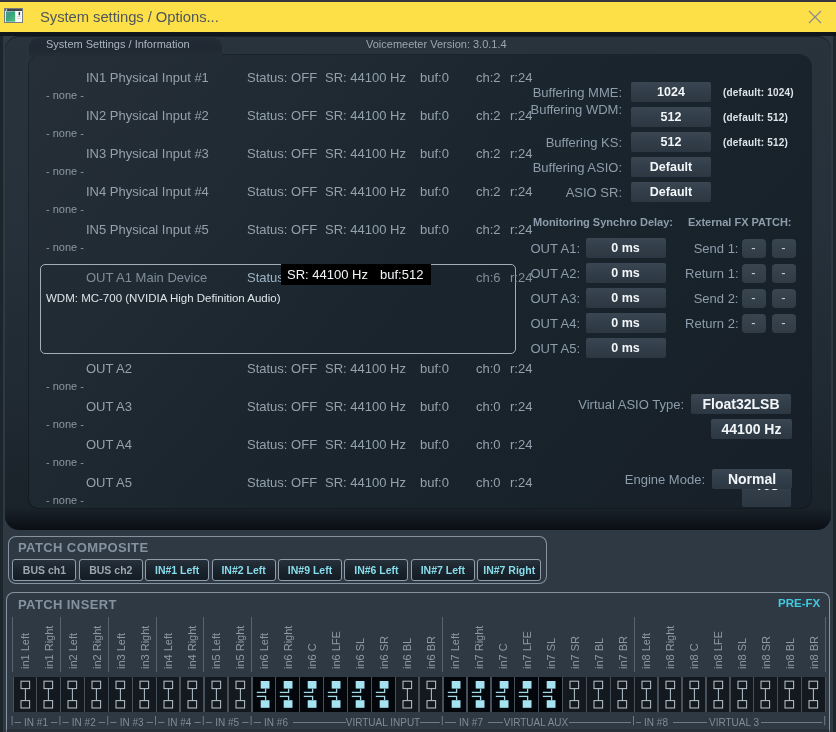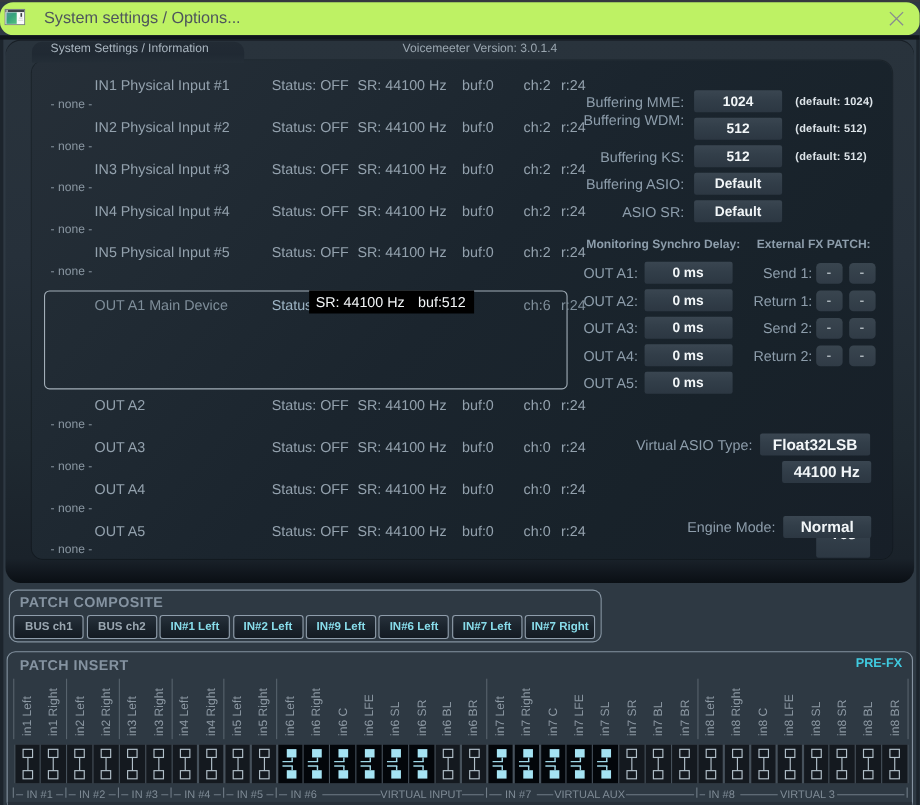--- a/index.html
+++ b/index.html
@@ -1,21 +1,21 @@
 <!DOCTYPE html>
 <html><head><meta charset="utf-8">
 <style>
 * { margin:0; padding:0; box-sizing:border-box; }
 html,body { width:836px; height:732px; overflow:hidden; }
 body { font-family:"Liberation Sans", sans-serif; background:#2e3943; }
 #root { position:absolute; top:0; left:0; width:836px; height:732px; background:#2e3943; }
 .abs { position:absolute; }
 
 #tstrip { position:absolute; top:0; left:0; width:836px; height:2px; background:#35393f; }
-#tbar { position:absolute; top:2px; left:0; width:836px; height:30px; background:#bef264;border-radius:12px; }
+#tbar { position:absolute; top:2px; left:0; width:836px; height:30px; background:#fde047; }
 #tbar .ttl { position:absolute; left:40px; top:7px; font-size:14.8px; color:#4e565c; letter-spacing:-0.05px; }
 #darkline { position:absolute; top:32px; left:0; width:836px; height:4px; background:#10161c; }
 #win { position:absolute; top:35px; left:0; width:836px; height:697px; background:#2e3943; }
 #win:before{content:"";position:absolute;left:0;top:0;width:3px;height:697px;background:#1c242c;}
 #win:after{content:"";position:absolute;right:0;top:0;width:3px;height:697px;background:#1c242c;}
 #toppanel { position:absolute; left:5px; top:36px; width:826px; height:494px; border-radius:14px;
   background:linear-gradient(180deg,#29333c 0%,#26303a 40%,#1f2931 75%,#1a222a 95.5%,#11171e 98%,#0a0f14 100%); box-shadow:inset 0 1px 0 rgba(8,12,16,0.5); }
 #tab { position:absolute; left:29px; top:38px; width:193px; height:19px; border-radius:9px 9px 0 0;
   background:linear-gradient(180deg,#222b34 0%,#202933 60%,#242e37 100%); }
 #innerpanel { position:absolute; left:29px; top:55px; width:782px; height:453px; border-radius:12px 12px 10px 10px;
@@ -141,20 +141,21 @@
 <div class="lr" style="top:270px">
       <span class="n" style="color:#7f8e9a">OUT A1 Main Device</span>
       <span class="st" style="color:#9db4c4">Status: ON</span>
       <span class="ch" style="color:#7f8e9a">ch:6</span>
       <span class="rr" style="color:#7f8e9a">r:24</span>
     </div>
 <div id="blackbox">
       <span class="s1">SR: 44100 Hz</span>
       <span class="s2">buf:512</span>
     </div>
+<div id="wdmline">WDM: MC-700 (NVIDIA High Definition Audio)</div>
 <div class="lr" style="top:361px">
       <span class="n">OUT A2</span>
       <span class="st">Status: OFF</span>
       <span class="sr">SR: 44100 Hz</span>
       <span class="bf">buf:0</span>
       <span class="ch">ch:0</span>
       <span class="rr">r:24</span>
     </div>
 <div class="sub" style="top:380px">- none -</div>
 <div class="lr" style="top:399px">

